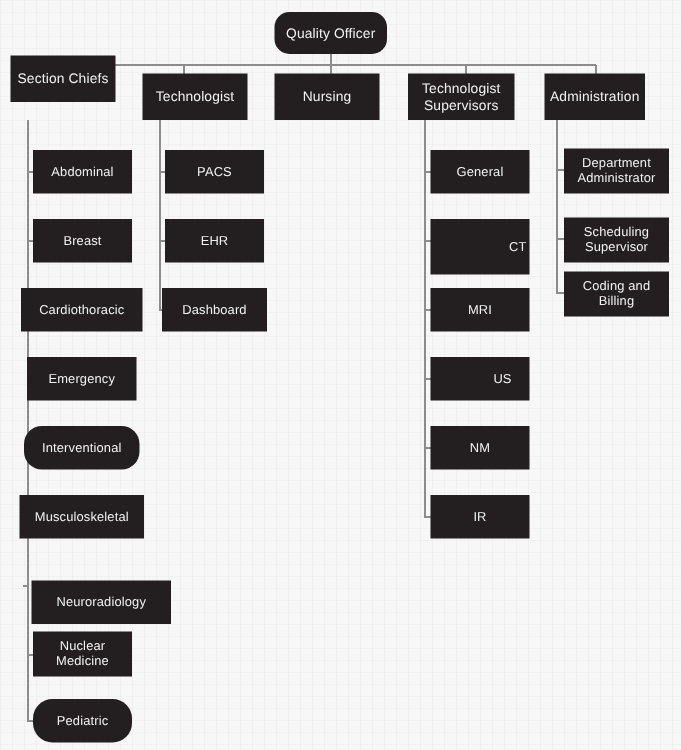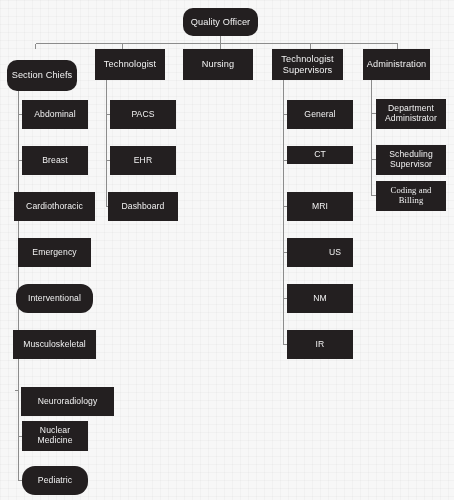--- a/index.html
+++ b/index.html
@@ -100,21 +100,21 @@
       <path d="M371.5 113.5 L376 113.5"></path>
       <path d="M371.5 159.5 L376 159.5"></path>
       <path d="M371.5 195.5 L376 195.5"></path>
     </g>
   </svg>
 
   <div class="node n-root" id="node-root" style="left: 183px; top: 8px; width: 75px; height: 28px; border-radius: 10px;">
     <span class="node-label">Quality Officer</span>
   </div>
 
-  <div class="node n-l2" id="node-b0" style="left: 7px; top: 60px; width: 70px; height: 31px; border-radius: 10px;">
+  <div class="node n-l2" id="node-b0" style="left: 7px; top: 37px; width: 70px; height: 31px;">
     <span class="node-label">Section Chiefs</span>
   </div>
   <div class="node n-l2" id="node-b1" style="left: 95px; top: 49px; width: 70px; height: 31px;">
     <span class="node-label">Technologist</span>
   </div>
   <div class="node n-l2" id="node-b2" style="left: 183px; top: 49px; width: 70px; height: 31px;">
     <span class="node-label">Nursing</span>
   </div>
   <div class="node n-l2" id="node-b3" style="left: 272px; top: 49px; width: 71px; height: 31px;">
     <span class="node-label">Technologist
@@ -159,21 +159,21 @@
   <div class="node n-l3" id="node-b1c1" style="left: 110px; top: 146px; width: 66px; height: 29px;">
     <span class="node-label">EHR</span>
   </div>
   <div class="node n-l3" id="node-b1c2" style="left: 108px; top: 192px; width: 70px; height: 29px;">
     <span class="node-label">Dashboard</span>
   </div>
 
   <div class="node n-l3" id="node-b3c0" style="left: 287px; top: 100px; width: 66px; height: 29px;">
     <span class="node-label">General</span>
   </div>
-  <div class="node n-l3" id="node-b3c1" style="left: 287px; top: 146px; width: 66px; height: 18px;">
+  <div class="node n-l3" id="node-b3c1" style="left: 287px; top: 146px; width: 66px; height: 37px; justify-content: flex-end;">
     <span class="node-label">CT</span>
   </div>
   <div class="node n-l3" id="node-b3c2" style="left: 287px; top: 192px; width: 66px; height: 29px;">
     <span class="node-label">MRI</span>
   </div>
   <div class="node n-l3" id="node-b3c3" style="left: 287px; top: 238px; width: 66px; height: 29px; padding-left: 32px;">
     <span class="node-label">US</span>
   </div>
   <div class="node n-l3" id="node-b3c4" style="left: 287px; top: 284px; width: 66px; height: 29px;">
     <span class="node-label">NM</span>
@@ -183,18 +183,18 @@
 Administrator</span>
   </div>
 
   <div class="node n-l3" id="node-b3c5" style="left: 287px; top: 330px; width: 66px; height: 29px;">
     <span class="node-label">IR</span>
   </div>
   <div class="node n-l3" id="node-b4c1" style="left: 376px; top: 145px; width: 70px; height: 30px;">
     <span class="node-label">Scheduling
 Supervisor</span>
   </div>
-  <div class="node n-l3" id="node-b4c2" style="left: 376px; top: 181px; width: 70px; height: 30px; font-family: Liberation Serif, serif;">
+  <div class="node n-l3" id="node-b4c2" style="left: 376px; top: 181px; width: 70px; height: 30px;">
     <span class="node-label">Coding and
 Billing</span>
   </div>
 
 </div>
 
 </body></html>

